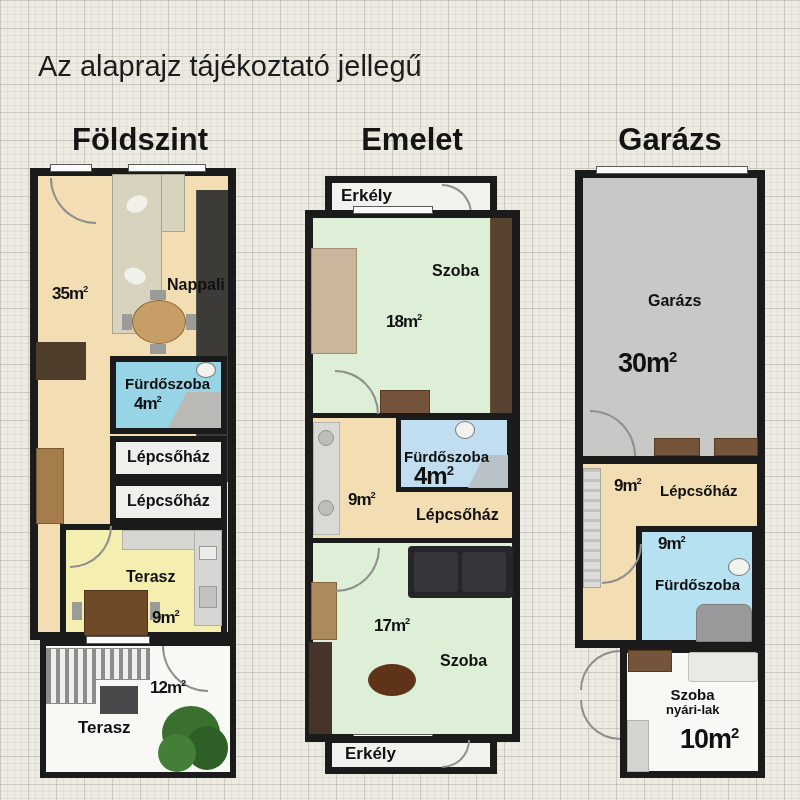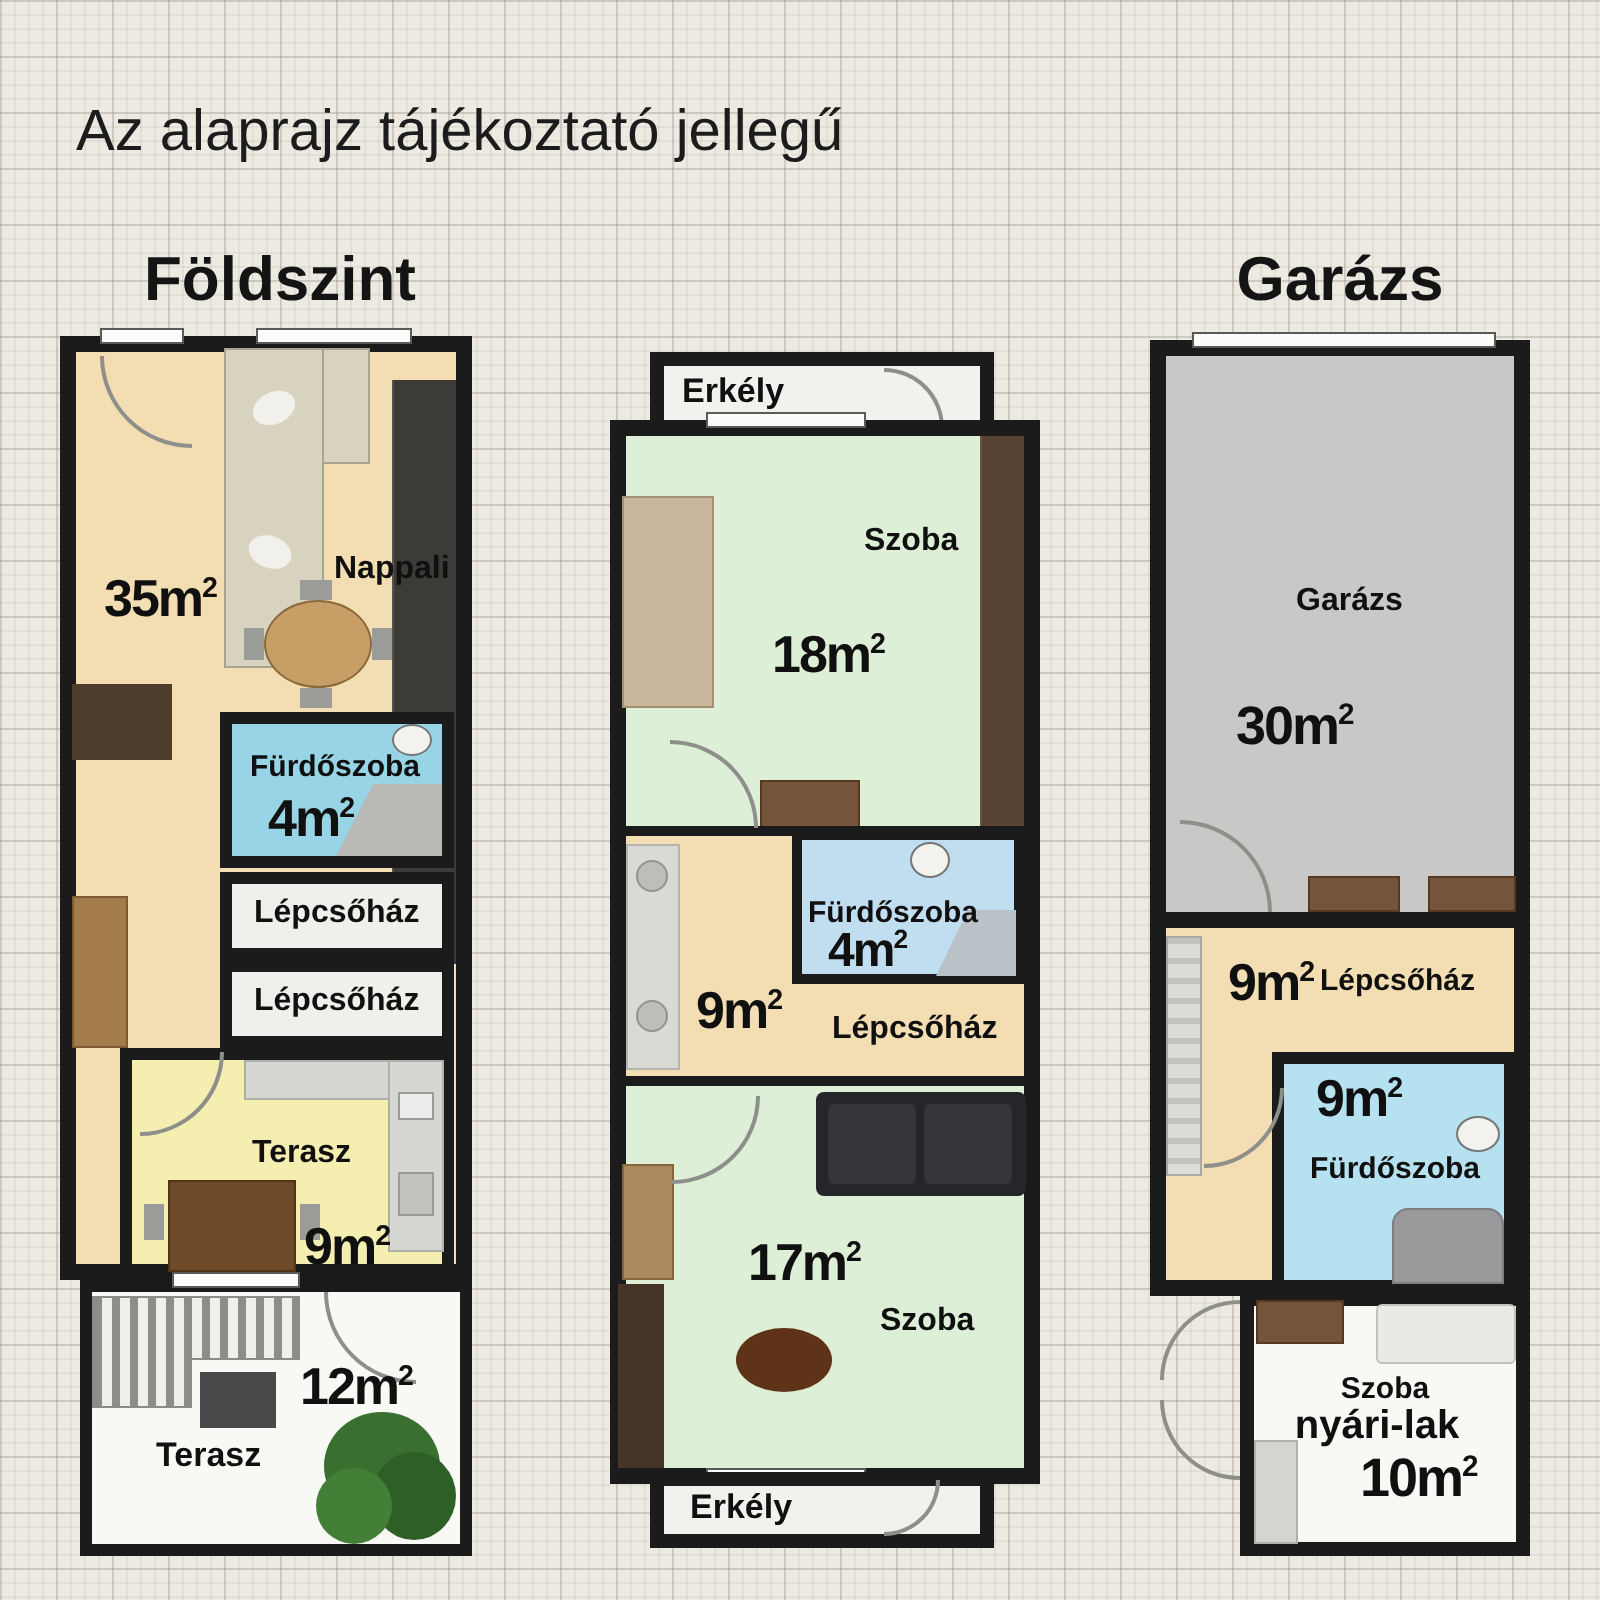--- a/index.html
+++ b/index.html
@@ -9,21 +9,21 @@
     background-color:#edeae2;
     background-image:
       repeating-linear-gradient(to right, rgba(150,145,135,.28) 0 1px, transparent 1px 28px),
       repeating-linear-gradient(to bottom, rgba(150,145,135,.28) 0 1px, transparent 1px 28px),
       repeating-linear-gradient(to right, rgba(170,165,155,.16) 0 1px, transparent 1px 7px),
       repeating-linear-gradient(to bottom, rgba(170,165,155,.16) 0 1px, transparent 1px 7px);
   }
   .canvas{position:relative;width:800px;height:800px;}
   .room{position:absolute;box-sizing:border-box;border:7px solid #1b1b1b;}
   .lbl{position:absolute;font-weight:700;font-size:16px;color:#101010;white-space:nowrap;}
-  .size{position:absolute;font-weight:700;font-size:26px;color:#101010;white-space:nowrap;letter-spacing:-1px;}
+  .size{position:absolute;font-weight:700;font-size:17px;color:#101010;white-space:nowrap;letter-spacing:-1px;}
   .size sup{font-size:.55em;letter-spacing:0;}
   .furn{position:absolute;box-sizing:border-box;}
   .win{position:absolute;background:#fbfbf9;border:1px solid #5a5a58;box-sizing:border-box;}
   .arc{position:absolute;box-sizing:border-box;border:2px solid #8e8e8a;background:transparent;}
   .arc.tl{border-right:none;border-bottom:none;border-radius:100% 0 0 0;}
   .arc.tr{border-left:none;border-bottom:none;border-radius:0 100% 0 0;}
   .arc.bl{border-right:none;border-top:none;border-radius:0 0 0 100%;}
   .arc.br{border-left:none;border-top:none;border-radius:0 0 100% 0;}
   .stripes{background:repeating-linear-gradient(90deg,#8d8d8b 0 4px,#efefec 4px 9px);border:1px solid #8a8a86;}
   .heading{position:absolute;font-weight:700;font-size:31px;color:#141414;text-align:center;width:170px;}
@@ -32,20 +32,21 @@
   .circle{border-radius:50%;}
   .stairlines{background:repeating-linear-gradient(to bottom,#c2c2be 0 3px,#dcdcd8 3px 10px);}
 </style>
 </head>
 <body>
 
 <div class="canvas">
 
   <div class="title" style="left:38px;top:50px;">Az alaprajz tájékoztató jellegű</div>
   <div class="heading" style="left:55px;top:122px;">Földszint</div>
+  <div class="heading" style="left:327px;top:122px;">Emelet</div>
   <div class="heading" style="left:585px;top:122px;">Garázs</div>
 
   <div class="room" style="left:30px;top:168px;width:206px;height:472px;border-width:8px;background:#f3ddb2;"></div>
 
   <div class="win" style="left:50px;top:164px;width:42px;height:8px;"></div>
   <div class="win" style="left:128px;top:164px;width:78px;height:8px;"></div>
   <div class="arc bl" style="left:50px;top:178px;width:46px;height:46px;"></div>
 
   <div class="furn" style="left:112px;top:174px;width:73px;height:58px;background:#d8d3bf;border:1px solid #a9a48f;"></div>
   <div class="furn" style="left:112px;top:174px;width:50px;height:160px;background:#d8d3bf;border:1px solid #a9a48f;"></div>
@@ -156,16 +157,16 @@
   <div class="furn circle" style="left:728px;top:558px;width:22px;height:18px;background:#f2f2ee;border:1px solid #777;"></div>
   <div class="furn" style="left:696px;top:604px;width:56px;height:38px;background:#99999b;border-radius:8px 8px 0 0;border:1px solid #7e7e80;"></div>
 
   <div class="room" style="left:620px;top:646px;width:145px;height:132px;background:#f8f8f5;"></div>
   <div class="arc tl" style="left:580px;top:650px;width:40px;height:40px;"></div>
   <div class="arc bl" style="left:580px;top:700px;width:40px;height:40px;"></div>
   <div class="furn" style="left:688px;top:652px;width:70px;height:30px;background:#e9e9e5;border:1px solid #c2c2bd;border-radius:3px;"></div>
   <div class="furn" style="left:628px;top:650px;width:44px;height:22px;background:#74543a;border:1px solid #56391f;"></div>
   <div class="furn" style="left:627px;top:720px;width:22px;height:52px;background:#d4d4d0;border:1px solid #b0b0ac;"></div>
   <div class="lbl" style="left:650px;top:686px;font-size:15px;width:85px;text-align:center;">Szoba</div>
-  <div class="lbl" style="left:646px;top:702px;font-size:20px;width:85px;text-align:center;">nyári-lak</div>
+  <div class="lbl" style="left:666px;top:702px;font-size:13px;width:85px;text-align:left;">nyári-lak</div>
   <div class="size" style="left:680px;top:724px;font-size:27px;"><span>10m</span><sup>2</sup></div>
 
 </div>
 
 </body></html>

